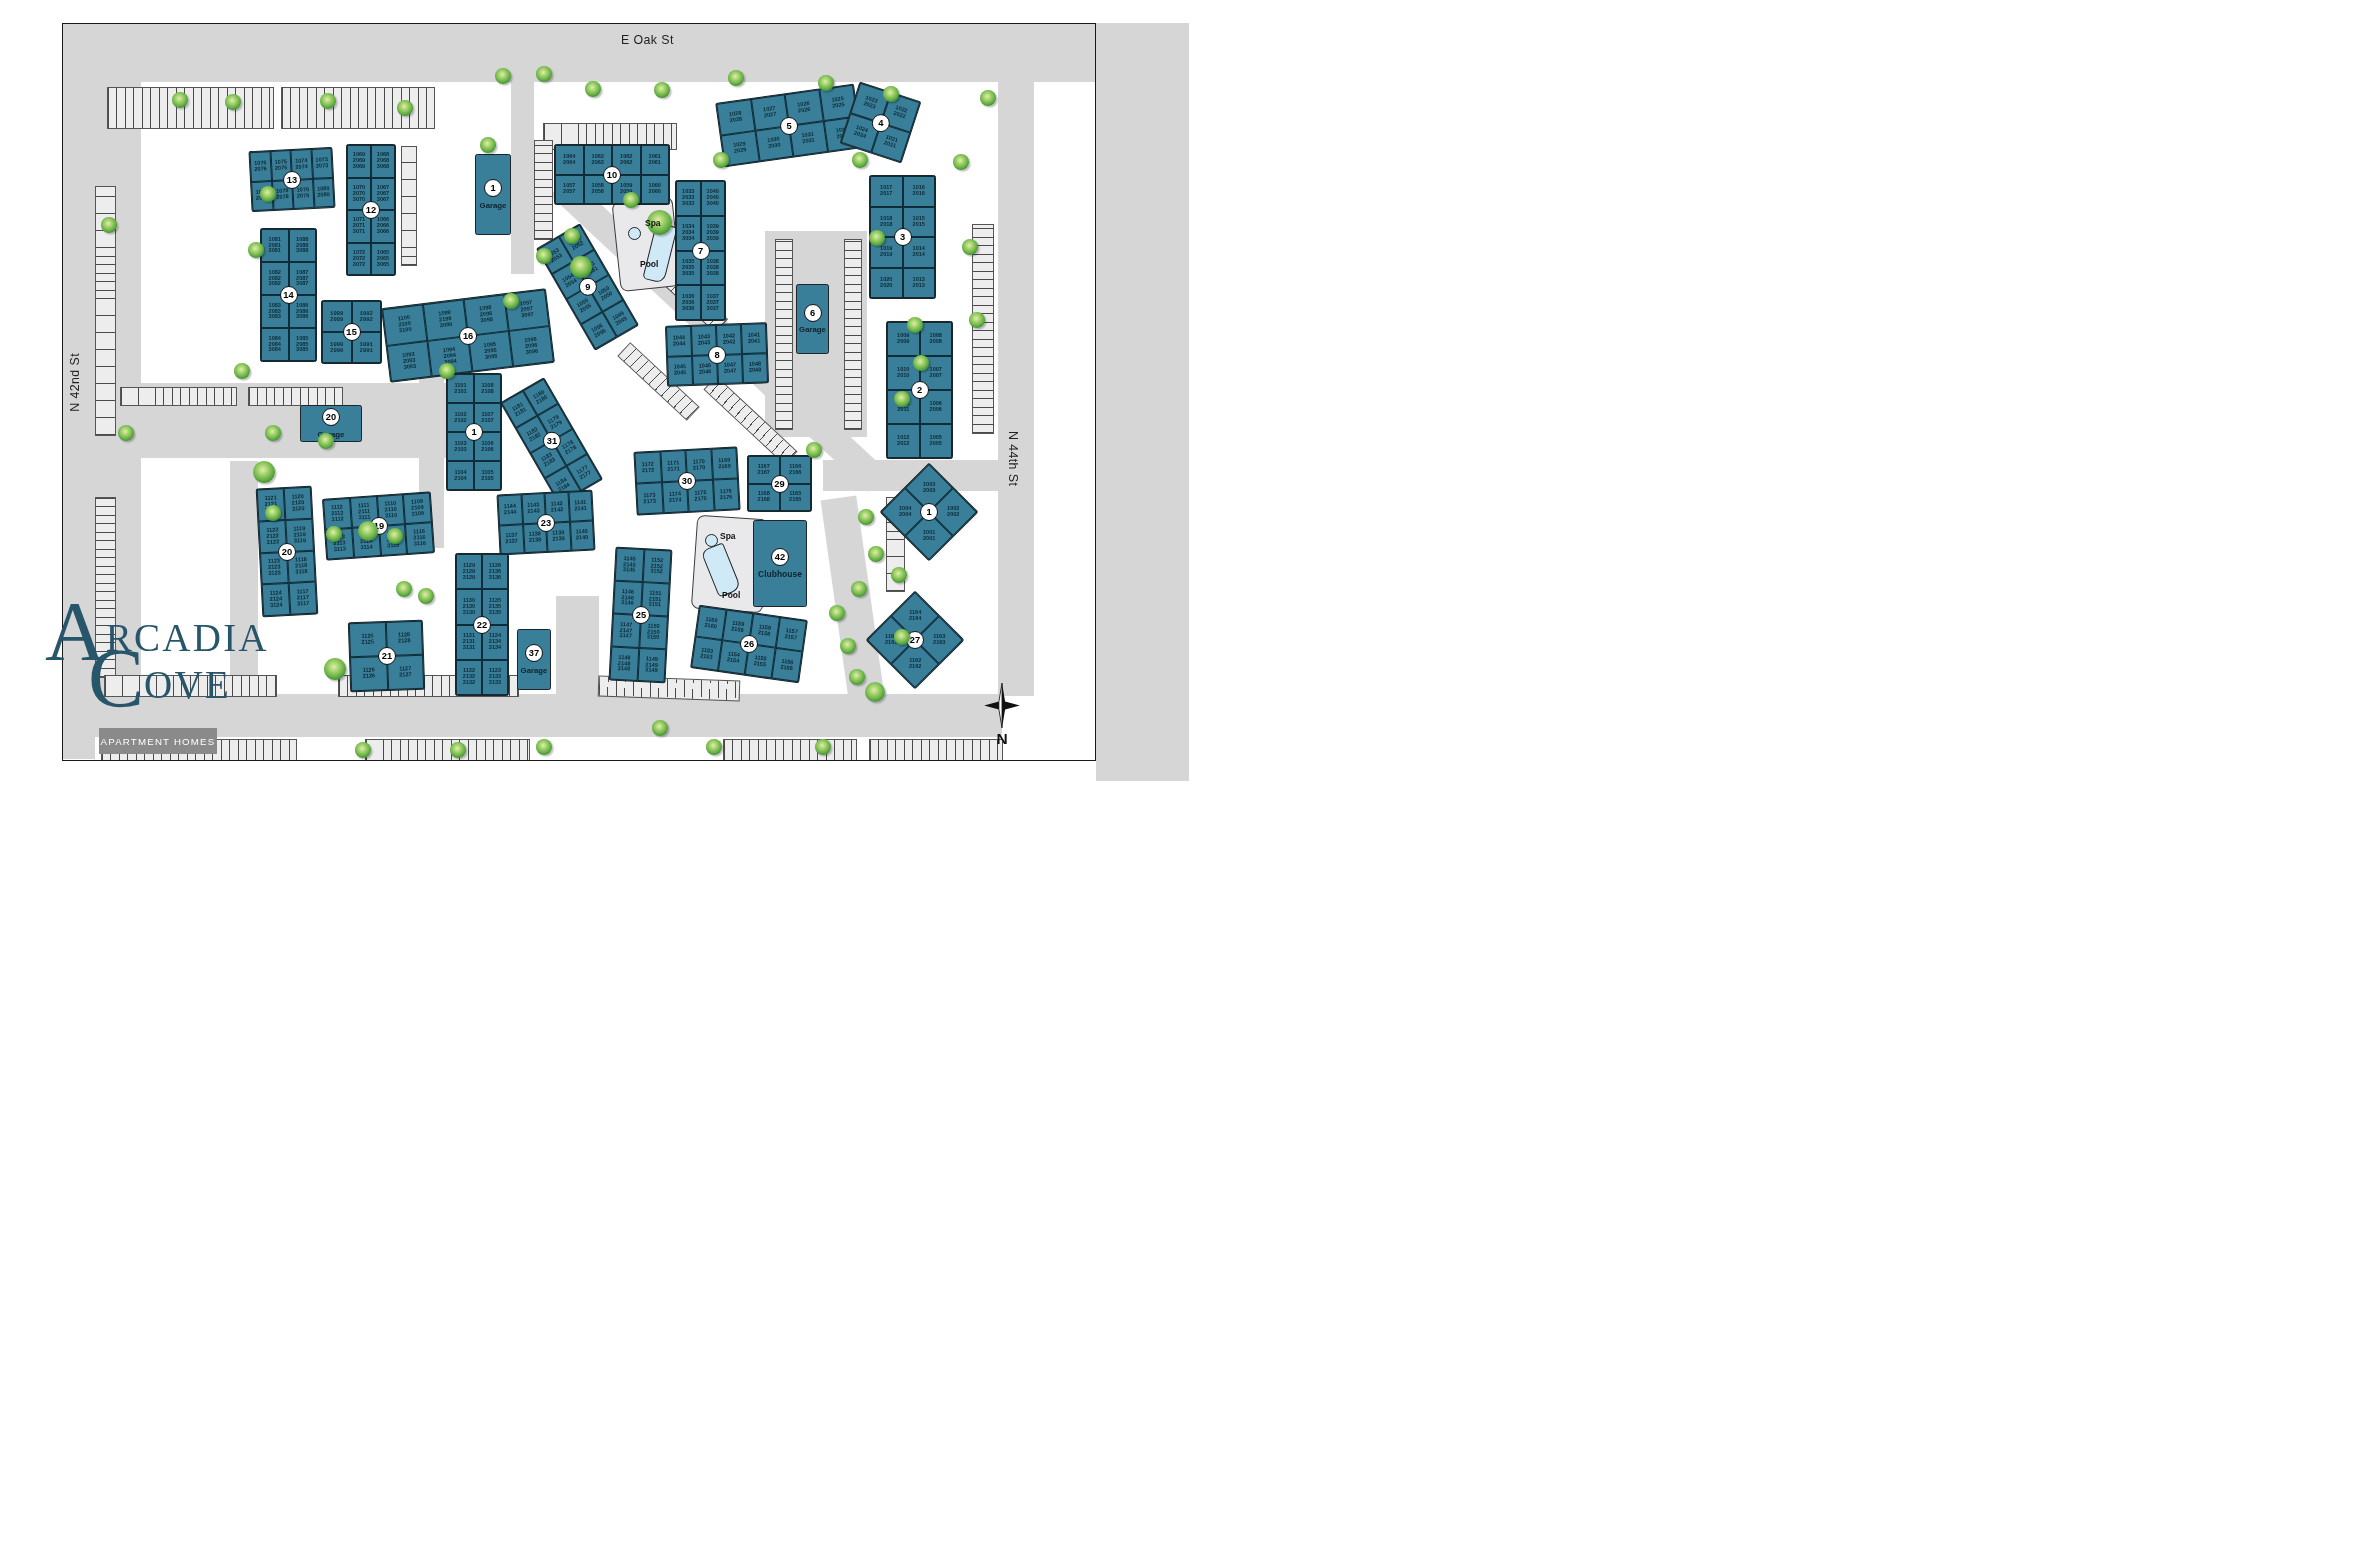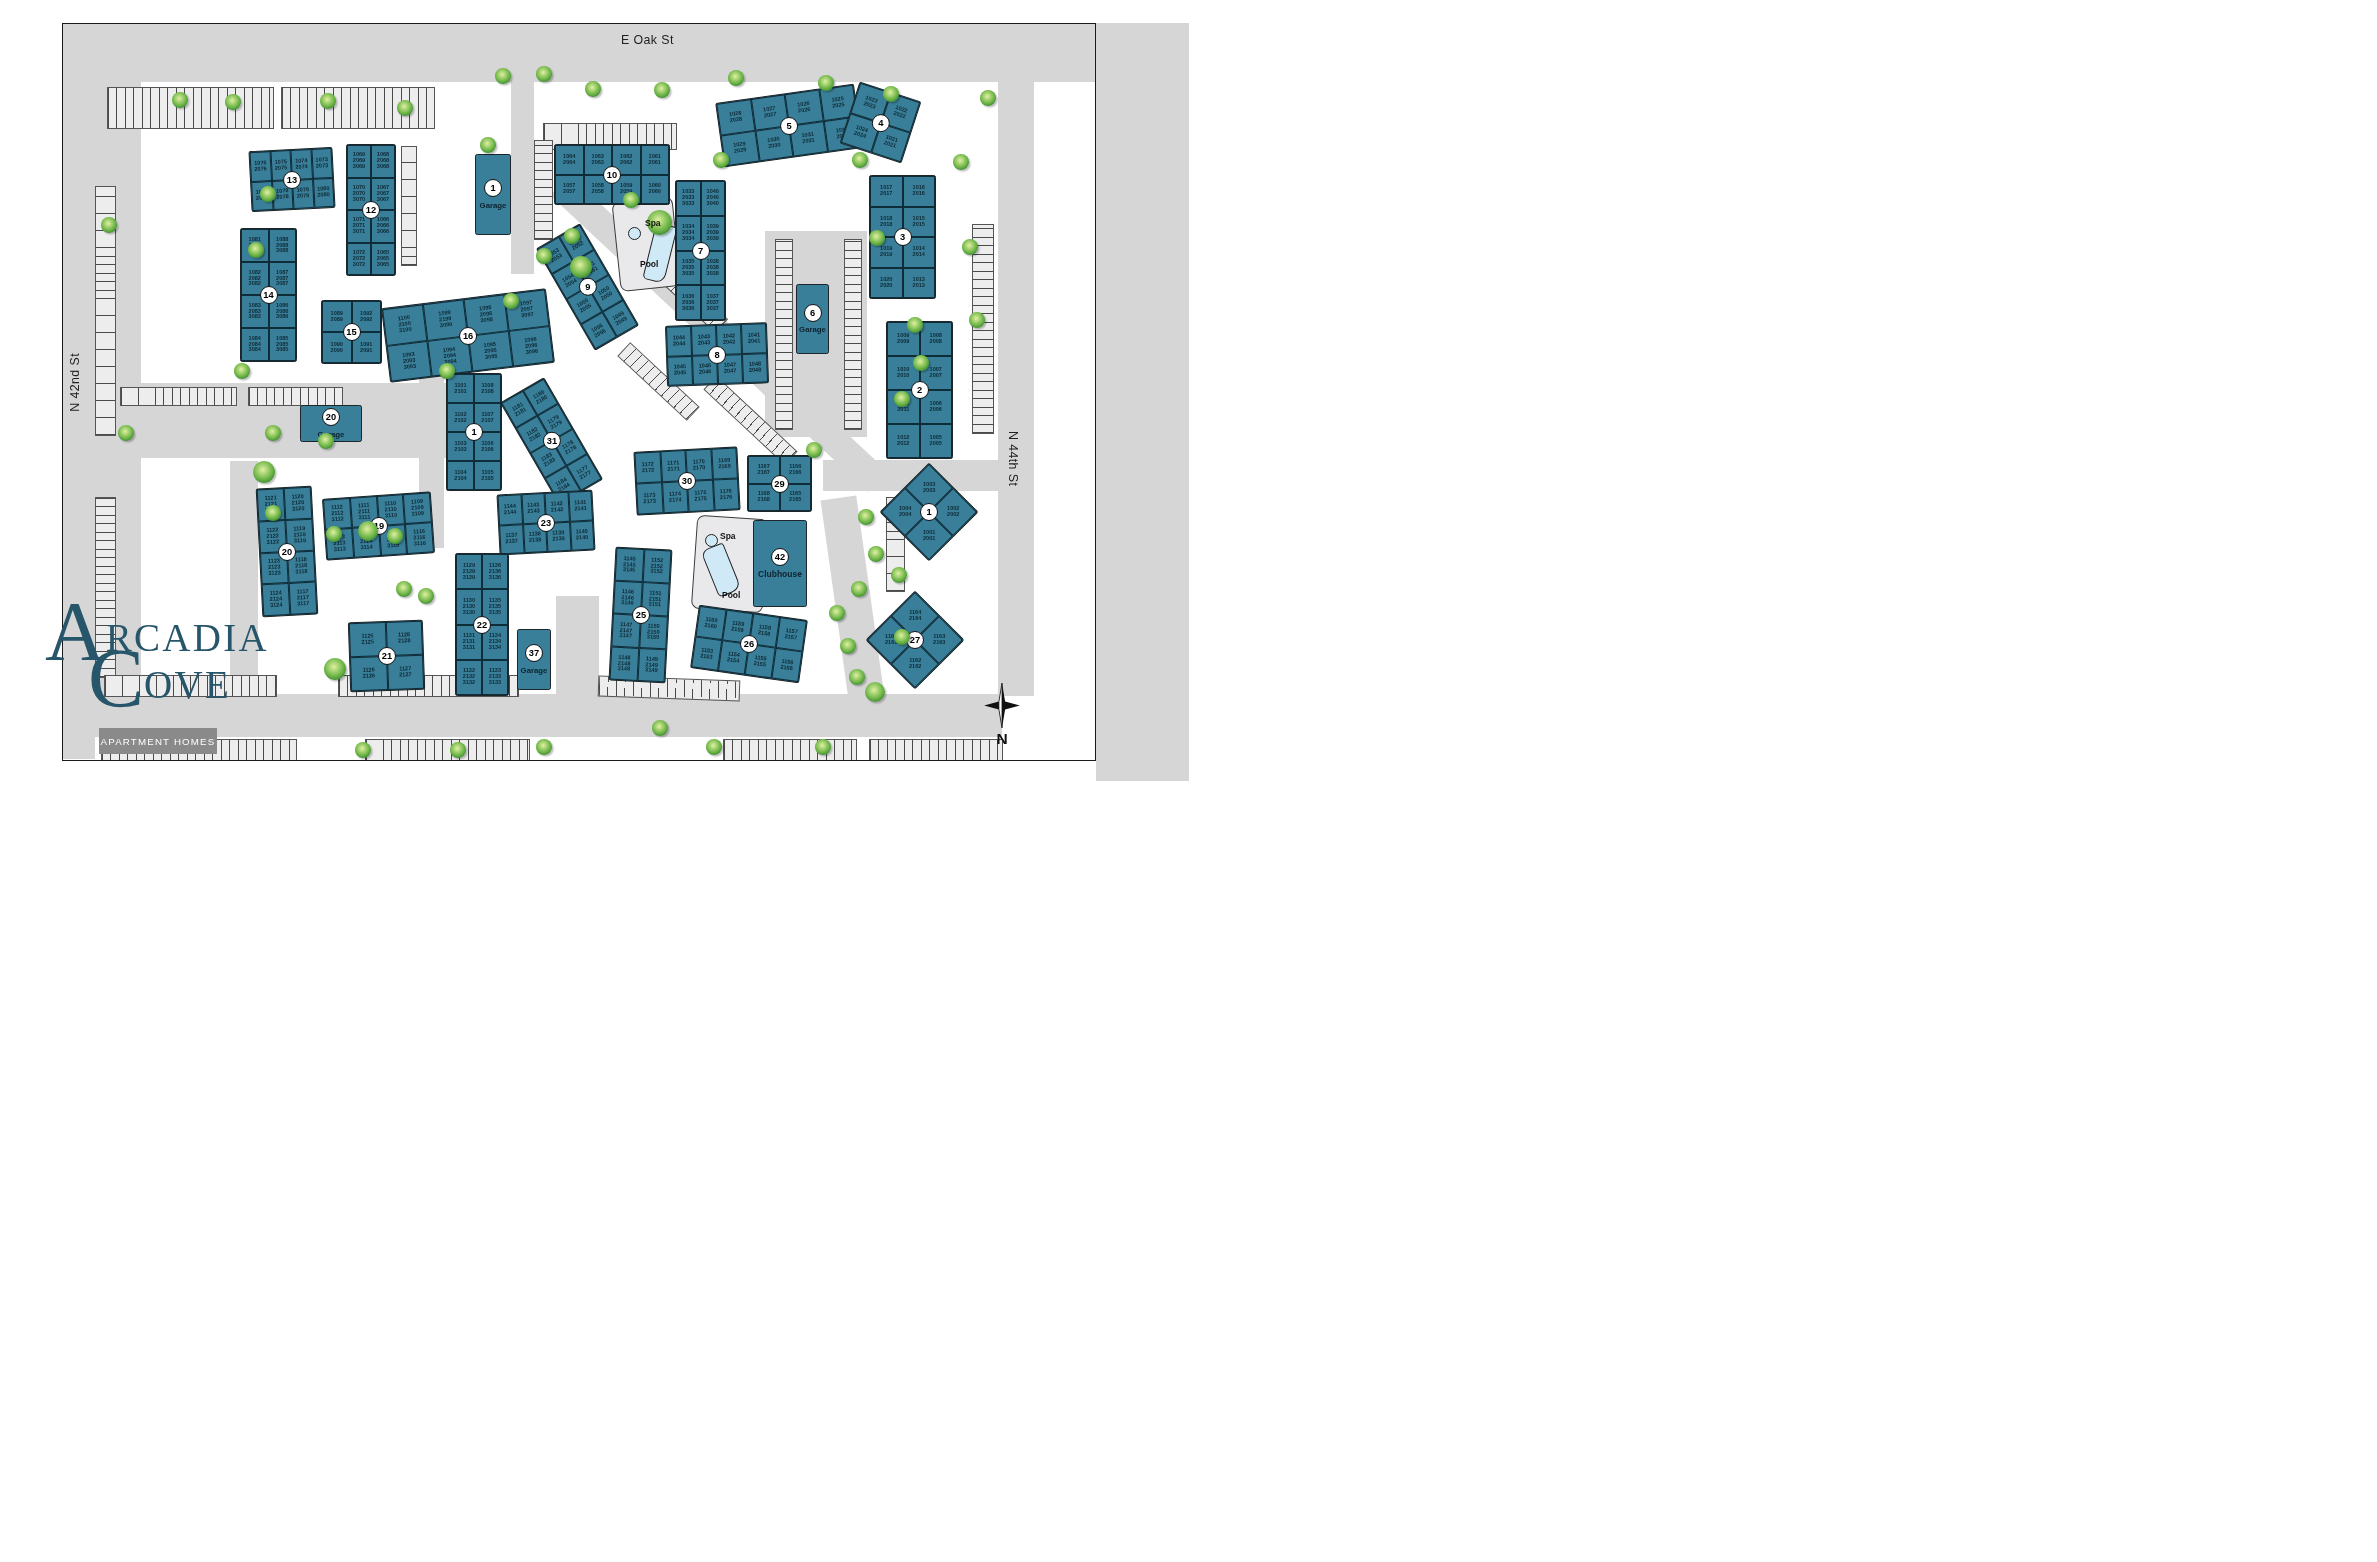--- a/index.html
+++ b/index.html
@@ -689,21 +689,21 @@
         </div>
         <div class="unit-cell">
           <div>
             <div>1096</div>
             <div>2096</div>
             <div>3096</div>
           </div>
         </div>
         <div class="badge" style="transform: translate(-50%, -50%) rotate(7deg);">16</div>
       </div>
-      <div class="building" style="left: 240px; top: 228px; width: 57px; height: 134px; grid-template-columns: repeat(2, 1fr);">
+      <div class="building" style="left: 260px; top: 228px; width: 57px; height: 134px; grid-template-columns: repeat(2, 1fr);">
         <div class="unit-cell">
           <div>
             <div>1081</div>
             <div>2081</div>
             <div>3081</div>
           </div>
         </div>
         <div class="unit-cell">
           <div>
             <div>1088</div>
@@ -748,21 +748,21 @@
         </div>
         <div class="unit-cell">
           <div>
             <div>1085</div>
             <div>2085</div>
             <div>3085</div>
           </div>
         </div>
         <div class="badge" style="transform: translate(-50%, -50%) rotate(0deg);">14</div>
       </div>
-      <div class="building" style="left: 321px; top: 300px; width: 61px; height: 64px; grid-template-columns: repeat(2, 1fr);">
+      <div class="building" style="left: 321px; top: 300px; width: 61px; height: 64px; grid-template-columns: repeat(2, 1fr); font-family: Liberation Mono, monospace;">
         <div class="unit-cell">
           <div>
             <div>1089</div>
             <div>2089</div>
           </div>
         </div>
         <div class="unit-cell">
           <div>
             <div>1092</div>
             <div>2092</div>

